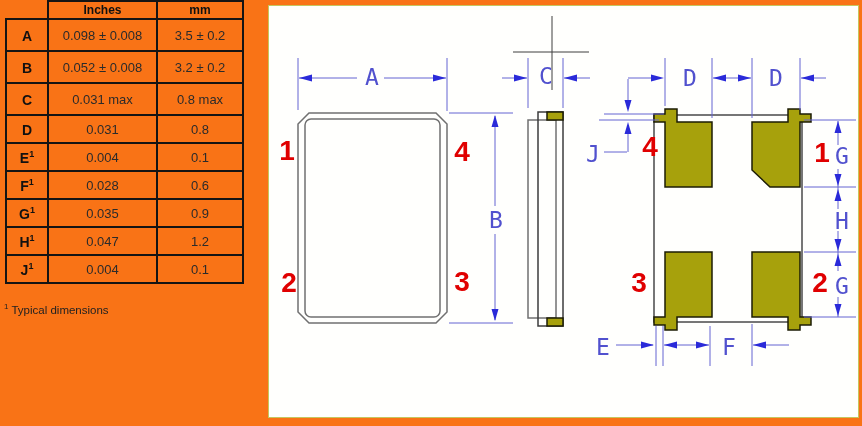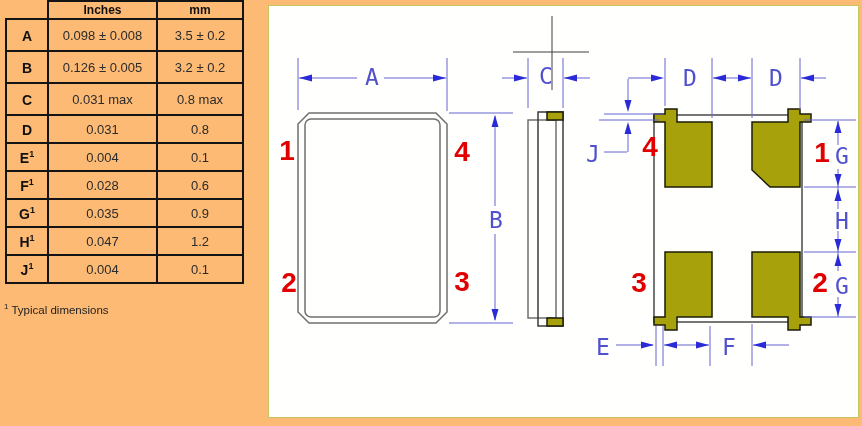--- a/index.html
+++ b/index.html
@@ -1,16 +1,16 @@
 <!DOCTYPE html>
 <html><head>
 <meta charset="utf-8">
 <style>
   html,body{margin:0;padding:0;background:#ffffff;font-family:"Liberation Sans",sans-serif;}
-  .stage{position:relative;width:862px;height:426px;background:#fdba74;overflow:hidden;}
+  .stage{position:relative;width:862px;height:426px;background:#f97316;overflow:hidden;}
 
   
   .dim-table{position:absolute;left:5px;top:0;border-collapse:collapse;table-layout:fixed;}
   .dim-table td,.dim-table th{border:2px solid #141414;padding:0;text-align:center;vertical-align:middle;
       font-family:"Liberation Sans",sans-serif;}
   .dim-table th{font-size:12px;font-weight:bold;color:#111;height:16px;}
   .dim-table th.corner{border-top:none;border-left:none;}
   .dim-table td.lab{font-size:14px;font-weight:bold;color:#111;width:40px;}
   .dim-table td.val-in{width:107px;font-size:13px;color:#2b2b2b;}
   .dim-table td.val-mm{width:84px;font-size:13px;color:#2b2b2b;}
@@ -49,21 +49,21 @@
       <th>Inches</th>
       <th>mm</th>
     </tr>
     <tr class="tall">
       <td class="lab"><span>A</span><sup></sup></td>
       <td class="val-in">0.098 ± 0.008</td>
       <td class="val-mm">3.5 ± 0.2</td>
     </tr>
     <tr class="tall">
       <td class="lab"><span>B</span><sup></sup></td>
-      <td class="val-in">0.126 ± 0.005</td>
+      <td class="val-in">0.052 ± 0.008</td>
       <td class="val-mm">3.2 ± 0.2</td>
     </tr>
     <tr class="tall">
       <td class="lab"><span>C</span><sup></sup></td>
       <td class="val-in">0.031 max</td>
       <td class="val-mm">0.8 max</td>
     </tr>
     <tr class="short">
       <td class="lab"><span>D</span><sup></sup></td>
       <td class="val-in">0.031</td>

